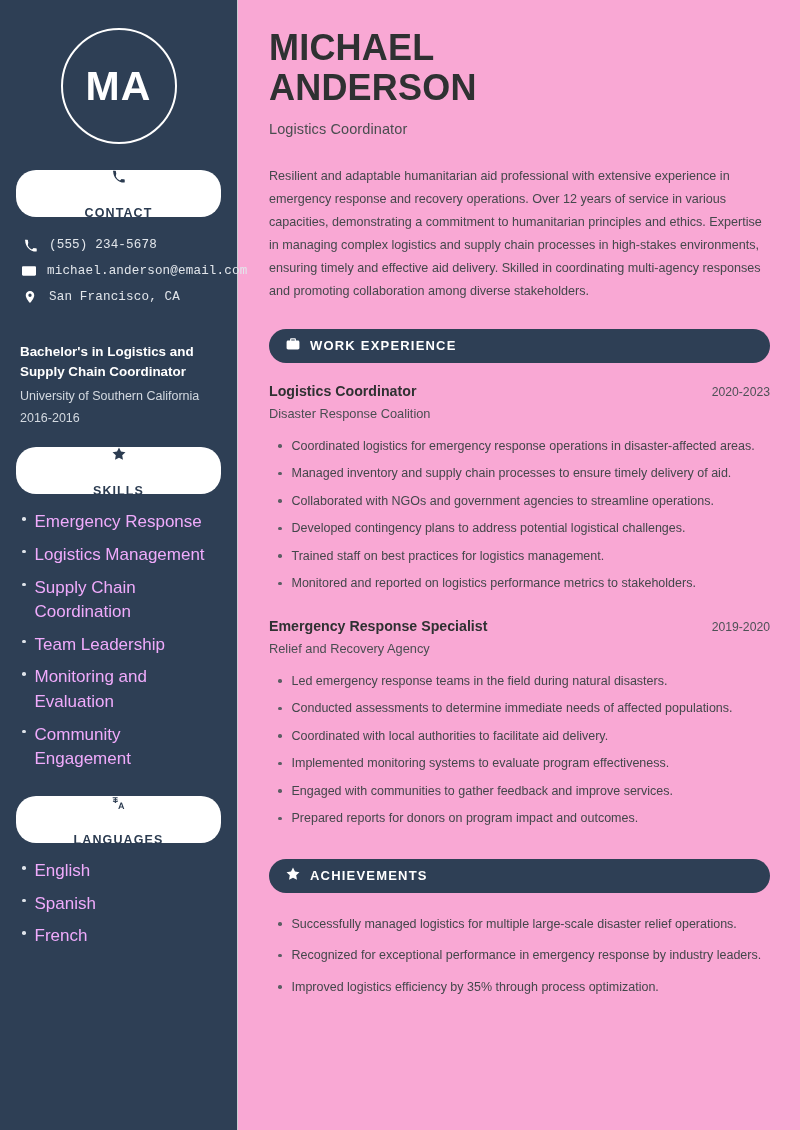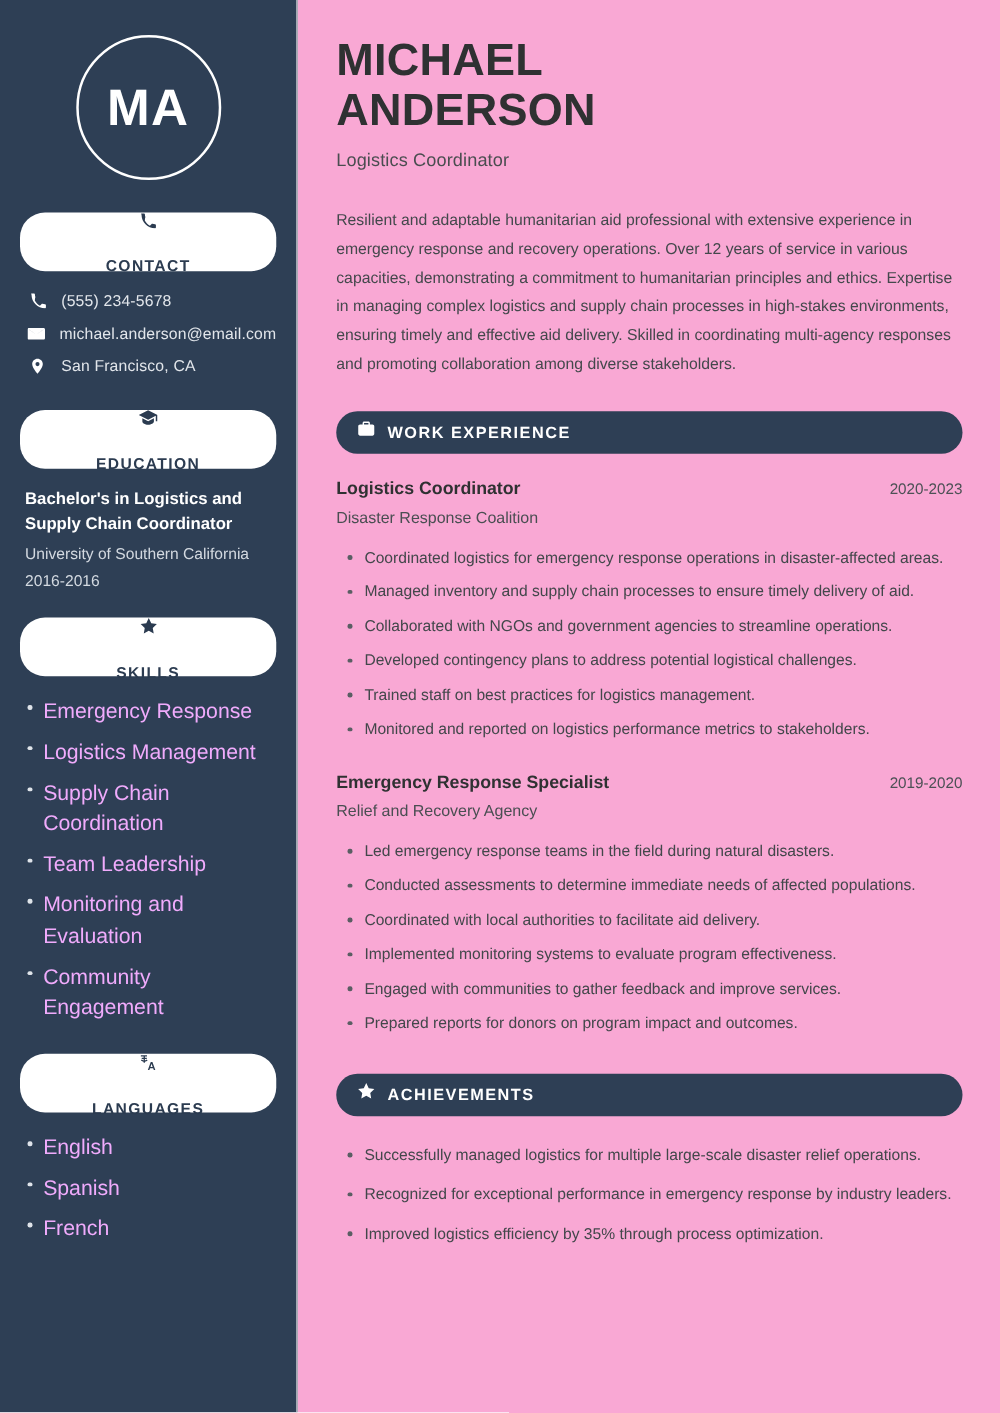--- a/index.html
+++ b/index.html
@@ -53,24 +53,25 @@
   .pill .pill-label {
     font-size: 12.5px;
     font-weight: bold;
     letter-spacing: 1.1px;
     color: #2b3b50;
   }
   .pill svg { display: block; }
 
   .side-list { margin-top: 13px; }
   .contact-row {
-    display: flex; align-items: flex-start;
+    display: flex; align-items: flex-end;
     gap: 11px;
     padding: 4px 0 4px 6px;
     min-height: 26px;
+    font-family: Liberation Mono, monospace;
   }
   .contact-row .ctext {
     color: #e2e6eb;
     font-size: 12.6px;
     letter-spacing: 0.15px;
   }
   .contact-row .cicon { width: 16px; display:flex; justify-content:center; }
 
   .edu-block { margin-top: 14px; padding-left: 4px; }
   .edu-degree {
@@ -223,29 +224,20 @@
           <svg width="12" height="14" viewBox="0 0 24 24" fill="#ffffff">
             <path d="M12 0C7.3 0 3.5 3.8 3.5 8.5 3.5 15 12 24 12 24s8.5-9 8.5-15.5C20.5 3.8 16.7 0 12 0zm0 11.8a3.3 3.3 0 1 1 0-6.6 3.3 3.3 0 0 1 0 6.6z"></path>
           </svg>
         </span>
         <span class="ctext">San Francisco, CA</span>
       </div>
     </div>
 
     <div class="gap-md"></div>
 
-    <div class="pill">
-      <span>
-        <svg width="15" height="13" viewBox="0 0 24 20" fill="#2b3b50">
-          <path d="M12 0 0 6l12 6 9.8-4.9V14h2.2V6L12 0z"></path>
-          <path d="M4.6 10.2v4.1C4.6 16.4 8 18.4 12 18.4s7.4-2 7.4-4.1v-4.1L12 14 4.6 10.2z"></path>
-        </svg>
-      </span>
-      <span class="pill-label">EDUCATION</span>
-    </div>
 
     <div class="edu-block">
       <div class="edu-degree">Bachelor's in Logistics and Supply Chain Coordinator</div>
       <div class="edu-school">University of Southern California</div>
       <div class="edu-years">2016-2016</div>
     </div>
 
     <div class="gap-md"></div>
 
     <div class="pill">

